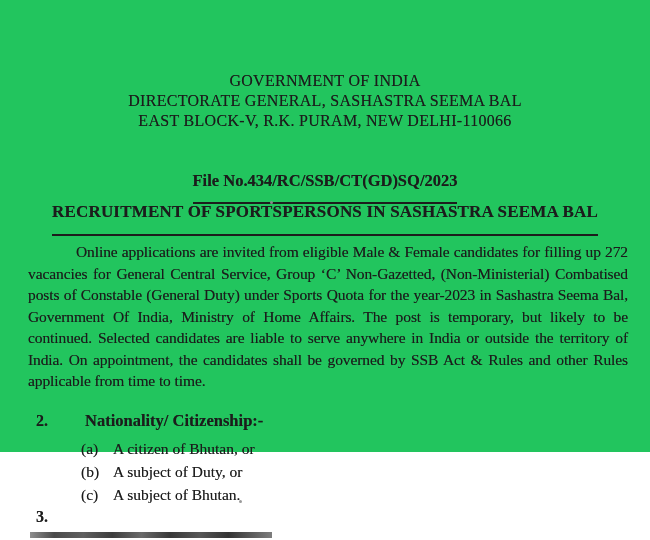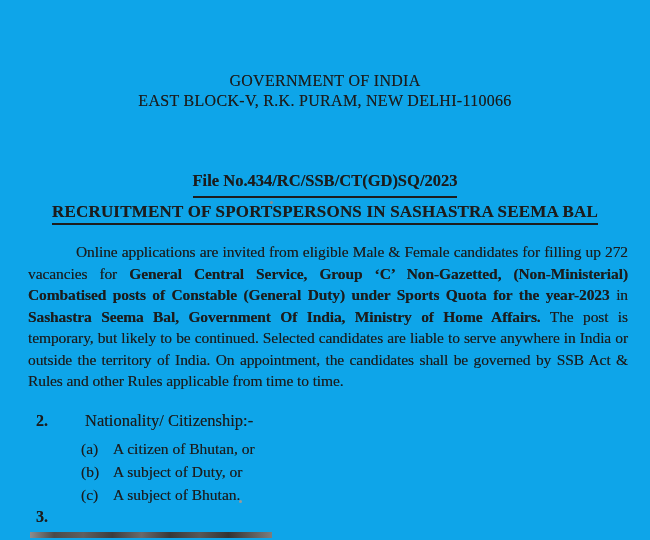--- a/index.html
+++ b/index.html
@@ -6,22 +6,22 @@
   html, body { width: 650px; height: 540px; }
   body {
     background: #ffffff;
     font-family: "Liberation Serif", "DejaVu Serif", serif;
     color: #1c1c1c;
     overflow: hidden;
   }
   .page {
     position: relative;
     width: 650px;
-    height: 540px;
-    background: #0ea5e9;
+    height: 452px;
+    background: #22c55e;
   }
   
   .ink { text-shadow: 0 0 0.4px rgba(20,20,20,0.55); }
 
   .header {
     position: absolute;
     top: 71px; left: 0;
     width: 100%;
     text-align: center;
     font-size: 16px;
@@ -32,54 +32,54 @@
     position: absolute;
     top: 171px; left: 0;
     width: 100%;
     text-align: center;
     font-size: 16.5px;
     font-weight: bold;
   }
   .file-no .u {
     display: inline-block;
     border-bottom: 2px solid #1d1d1d;
-    padding-bottom: 5px;
+    padding-bottom: 11px;
   }
   .doc-title {
     position: absolute;
     top: 202px; left: 0;
     width: 100%;
     text-align: center;
     font-size: 17px;
     font-weight: bold;
     letter-spacing: 0.2px;
   }
   .doc-title .u {
     display: inline-block;
     border-bottom: 2.5px solid #1d1d1d;
-    padding-bottom: 1px;
+    padding-bottom: 12px;
   }
   .intro {
     position: absolute;
     top: 241px; left: 28px;
     width: 600px;
     font-size: 15.5px;
     line-height: 21.5px;
     text-align: justify;
     text-indent: 48px;
     letter-spacing: -0.1px;
   }
-  .bold { font-weight: bold; }
+  .bold { font-weight: normal; }
 
   .section { position: absolute; left: 36px; font-size: 16px; }
   .sec-2 { top: 410px; }
   .sec-3 { top: 506px; }
   .sec-row { display: flex; align-items: baseline; line-height: 22px; }
   .sec-num { width: 49px; font-weight: bold; flex: 0 0 49px; }
-  .sec-head { font-weight: normal; font-size: 16.5px; }
+  .sec-head { font-weight: bold; font-size: 16.5px; }
 
   .sub-list {
     margin-left: 45px;
     margin-top: 5px;
     font-size: 15.5px;
     line-height: 23px;
   }
   .sub-item { display: flex; }
   .sub-label { width: 32px; flex: 0 0 32px; }
 
@@ -101,20 +101,21 @@
   .speck-1 { top: 201px; left: 270px; }
   .speck-2 { top: 500px; left: 239px; background: #9a9a9a; }
 </style>
 </head>
 <body>
 
 <div class="page">
 
   <div class="header ink">
     <div>GOVERNMENT OF INDIA</div>
+    <div>DIRECTORATE GENERAL, SASHASTRA SEEMA BAL</div>
     <div>EAST BLOCK-V, R.K. PURAM, NEW DELHI-110066</div>
   </div>
 
   <div class="file-no ink">
     <span class="u">File No.434/RC/SSB/CT(GD)SQ/2023</span>
   </div>
 
   <div class="doc-title ink">
     <span class="u">RECRUITMENT OF SPORTSPERSONS IN SASHASTRA SEEMA BAL</span>
   </div>

